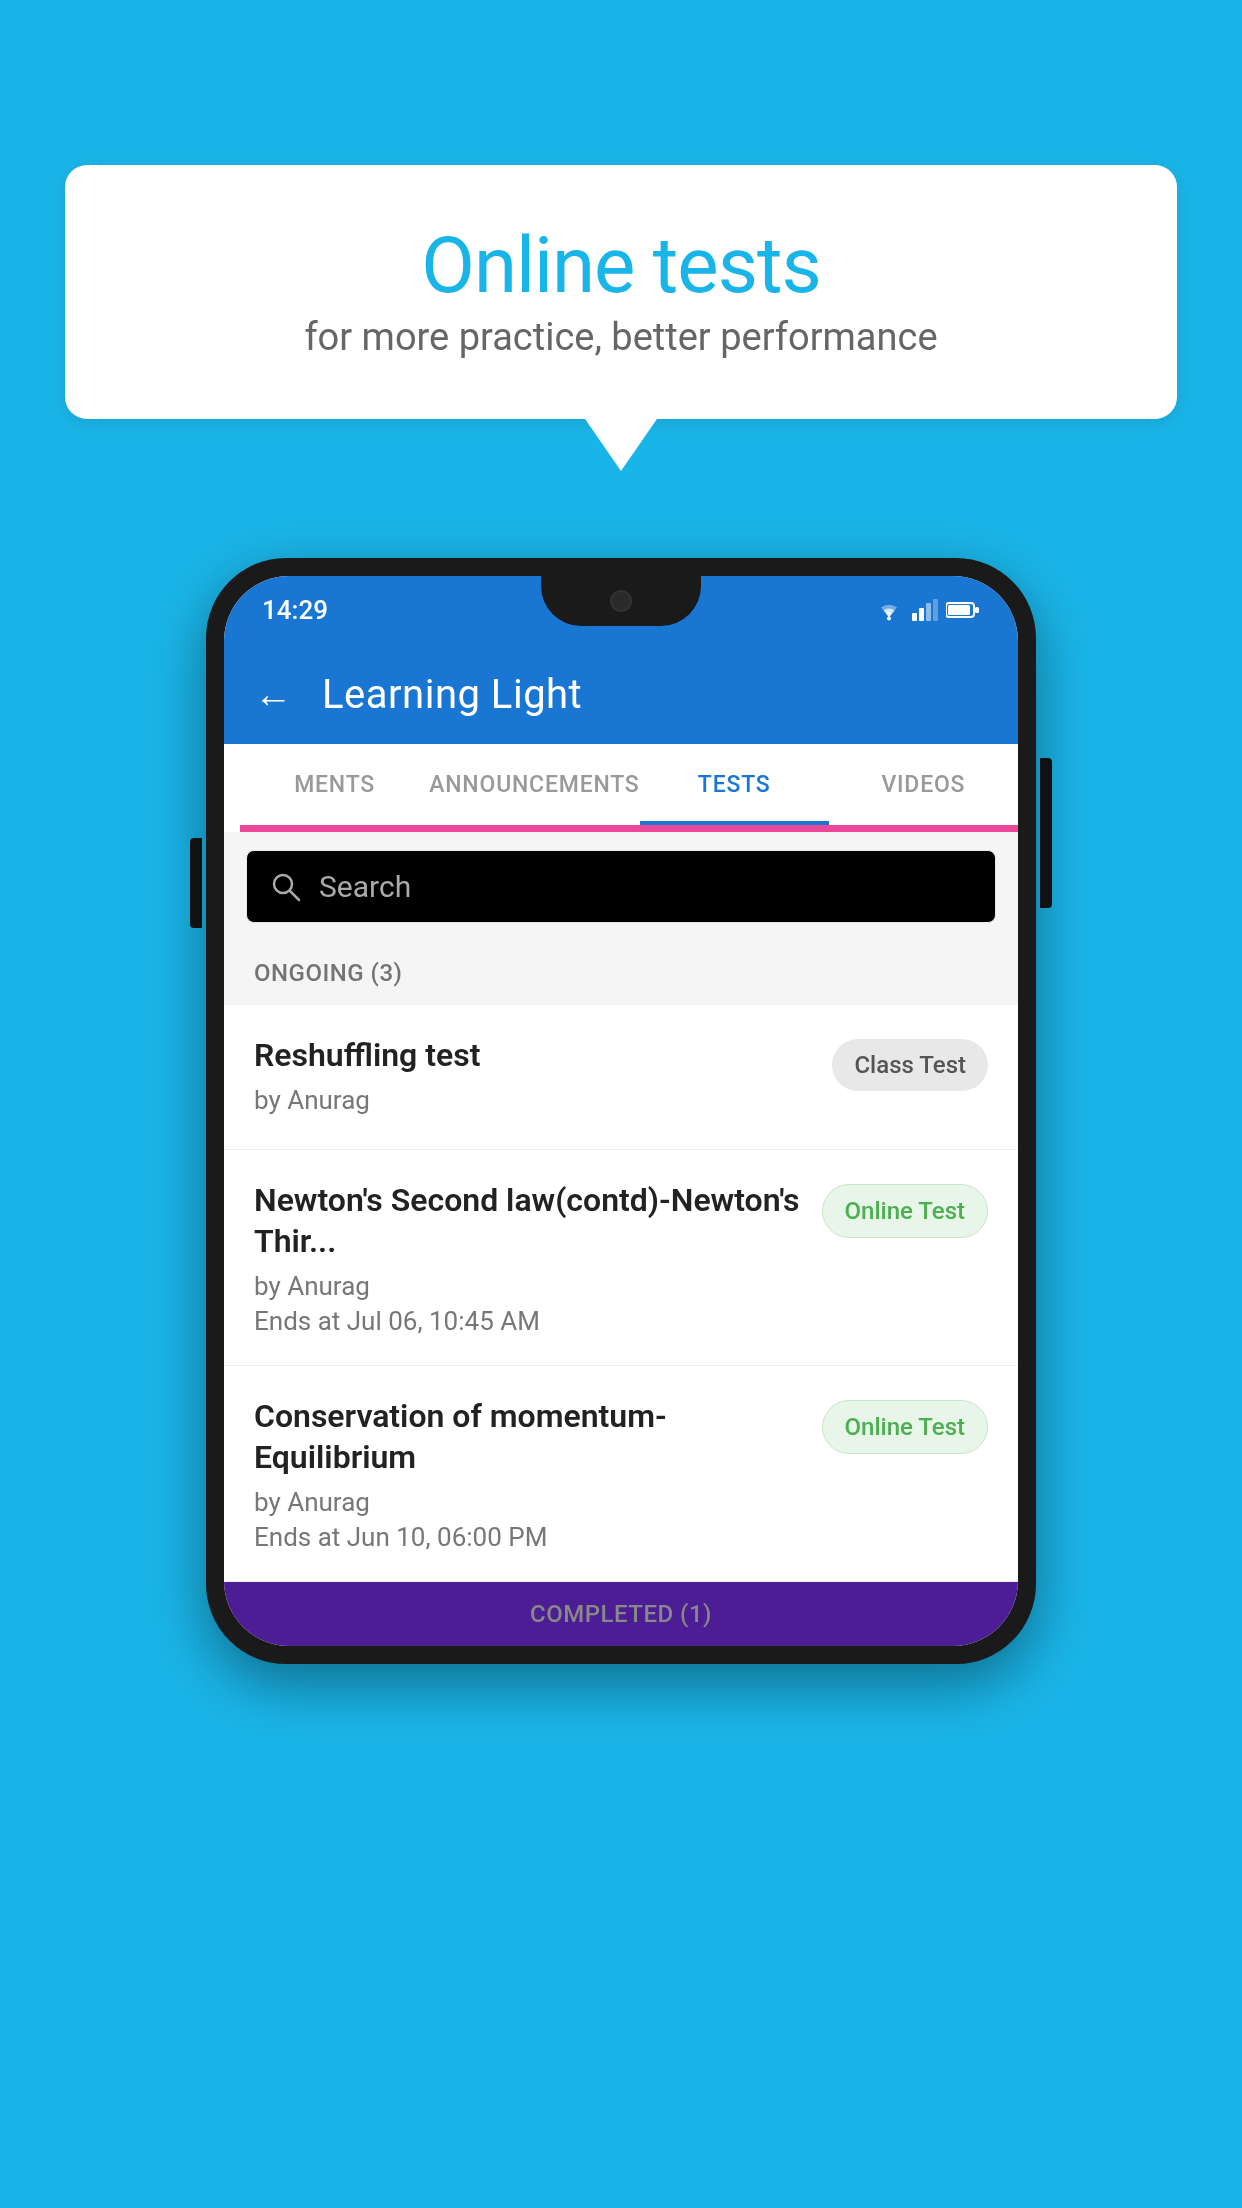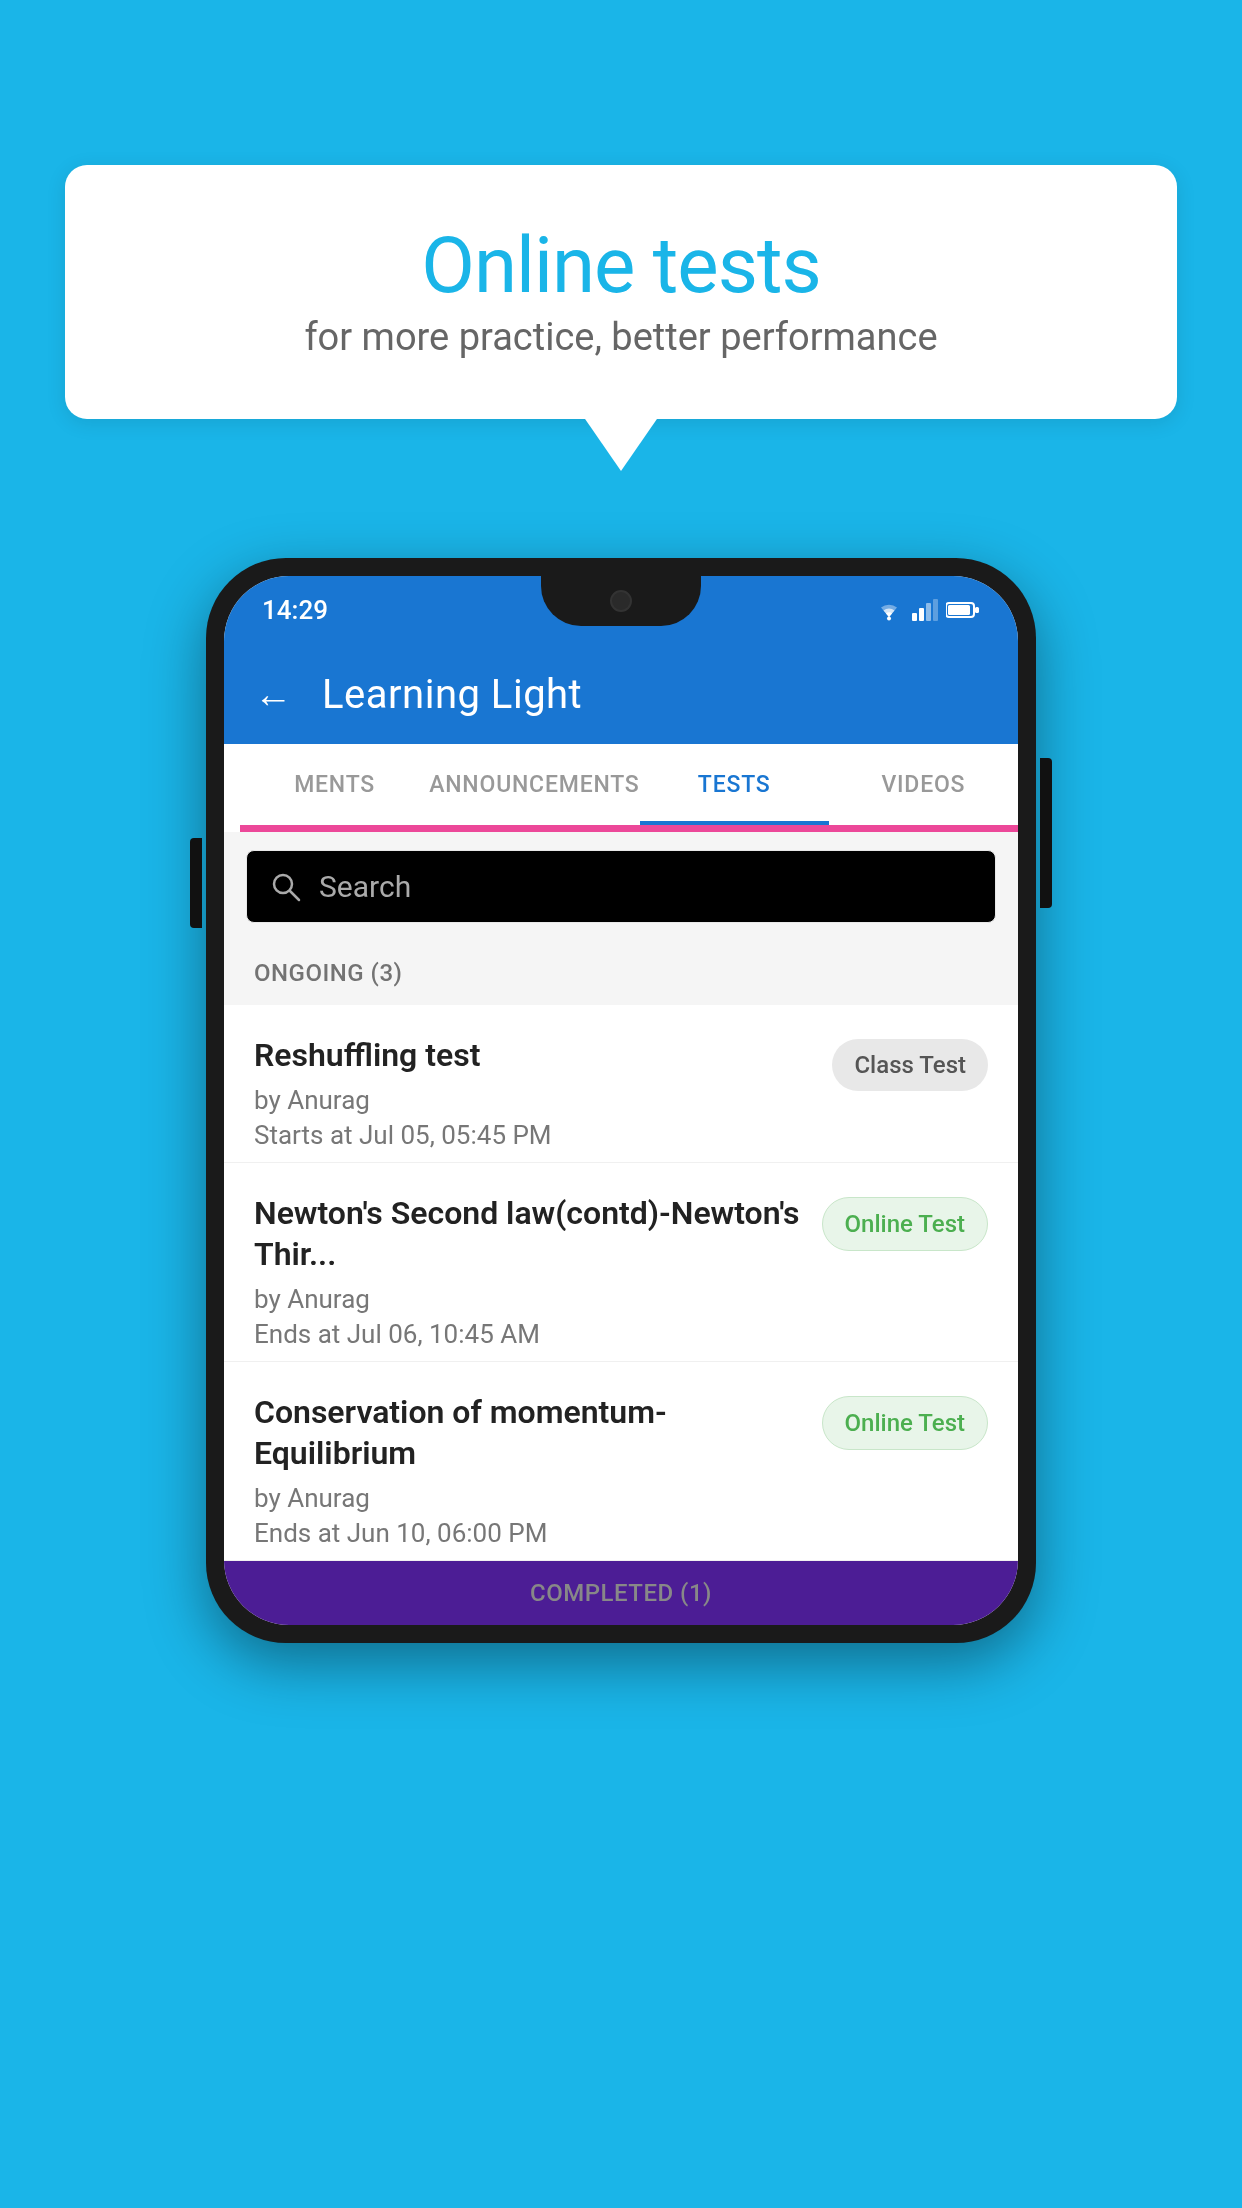--- a/index.html
+++ b/index.html
@@ -239,21 +239,21 @@
       font-weight: 500;
       letter-spacing: 0.5px;
     }
 
     
     .tests-list {
       background: white;
     }
 
     .test-item {
-      padding: 30px 30px 12px;
+      padding: 30px 30px 29px;
       border-bottom: 1px solid #f0f0f0;
       display: flex;
       justify-content: space-between;
       align-items: flex-start;
     }
 
     .test-info {
       flex: 1;
       padding-right: 20px;
     }
@@ -394,21 +394,20 @@
       <div class="section-header">
         <span class="section-title">ONGOING (3)</span>
       </div>
 
       <div class="tests-list">
 
         <div class="test-item">
           <div class="test-info">
             <div class="test-name">Reshuffling test</div>
             <div class="test-author">by Anurag</div>
-            <div class="test-date">Starts at  Jul 05, 05:45 PM</div>
           </div>
           <div class="test-badge badge-class-test">Class Test</div>
         </div>
 
         <div class="test-item">
           <div class="test-info">
             <div class="test-name">Newton's Second law(contd)-Newton's Thir...</div>
             <div class="test-author">by Anurag</div>
             <div class="test-date">Ends at  Jul 06, 10:45 AM</div>
           </div>

